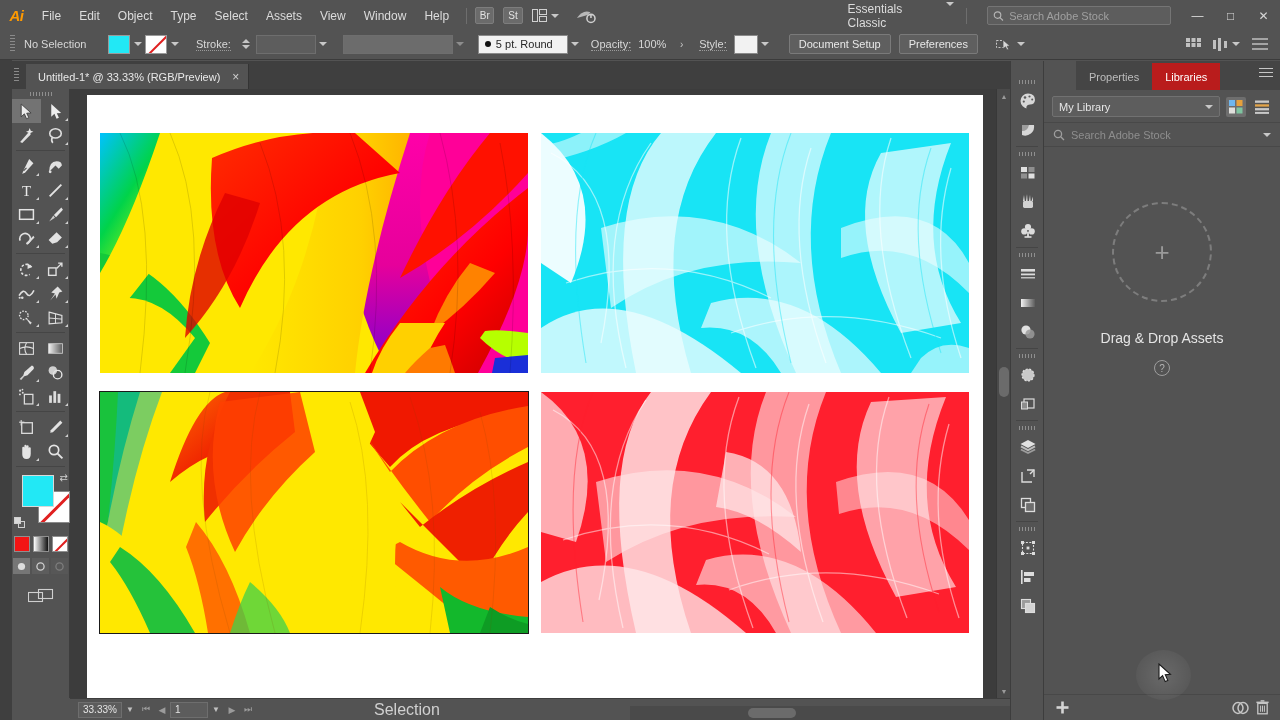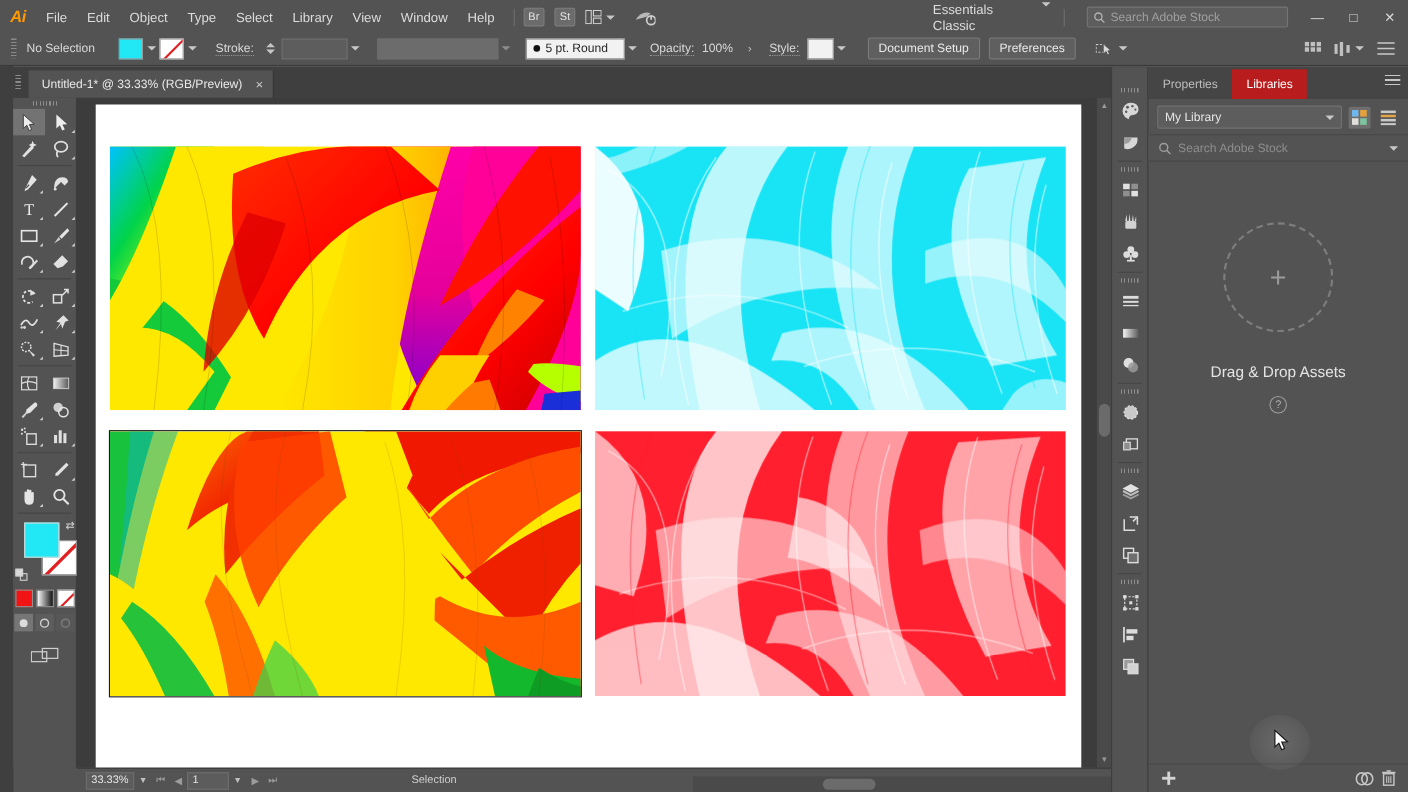--- a/index.html
+++ b/index.html
@@ -177,21 +177,21 @@
   .rail-ic { width: 33px; height: 29px; display: flex; align-items: center; justify-content: center; cursor: default; }
   .rail-ic svg { width: 18px; height: 18px; }
   .rail-sep { height: 1px; background: #454545; margin: 2px 5px; }
 
   
   .rpanel {
     position: absolute; left: 1043px; top: 61px; width: 237px; height: 659px;
     background: #535353; border-left: 1px solid #3d3d3d;
     display: flex; flex-direction: column;
   }
-  .ptabs { height: 29px; display: flex; align-items: flex-end; background: #454545; position: relative; }
+  .ptabs { height: 29px; display: flex; align-items: flex-end; background: #454545; position: relative; margin-left: 32px; }
   .ptab { height: 27px; padding: 0 13px; display: flex; align-items: center; font-size: 11px;
     color: #bdbdbd; cursor: default; }
   .ptab.active { background: #b91c1c; color: #fff; }
   .pmenu { position: absolute; right: 7px; top: 7px; width: 14px; height: 12px;
     background-image: repeating-linear-gradient(to bottom, #c6c6c6 0 1.5px, transparent 1.5px 4px); }
   .lib-row { display: flex; align-items: center; gap: 6px; padding: 6px 8px 5px 8px; }
   .lib-select {
     flex: 1; height: 21px; background: #5d5d5d; border: 1px solid #717171; border-radius: 2px;
     display: flex; align-items: center; justify-content: space-between; padding: 0 6px;
     font-size: 11px; color: #e6e6e6; cursor: default;
@@ -228,21 +228,21 @@
     background: #535353; border-top: 1px solid #3d3d3d;
     display: flex; align-items: center; font-size: 10px; color: #d2d2d2;
   }
   .sb-zoom { width: 44px; height: 16px; background: #5c5c5c; border: 1px solid #6e6e6e;
     display: flex; align-items: center; padding-left: 4px; margin-left: 8px; color: #e4e4e4; }
   .sb-chev { width: 16px; display: flex; align-items: center; justify-content: center; color: #c0c0c0; font-size: 8px;}
   .nav-ic { width: 16px; height: 16px; display: flex; align-items: center; justify-content: center;
     color: #9b9b9b; font-size: 9px; }
   .sb-page { width: 38px; height: 16px; background: #5c5c5c; border: 1px solid #6e6e6e;
     display: flex; align-items: center; padding-left: 4px; color: #e4e4e4; }
-  .sb-tool { margin-left: 118px; font-size: 10px; color: #d0d0d0; }
+  .sb-tool { margin-left: 118px; font-size: 16px; color: #d0d0d0; }
   .sb-end { margin-left: auto; display: flex; gap: 4px; padding-right: 10px; }
   .hscroll { position: absolute; left: 0; bottom: 0; height: 14px; background: #4a4a4a; }
 
   
   .edgestrip { position: absolute; left: 0; top: 0; width: 12px; height: 720px; background: #2b2b2b; }
   .edgestrip::before { content: ""; position: absolute; left: 0; top: 0; width: 4px; height: 70px; background: #1b3fb8; }
   .leftfill { position: absolute; left: 0; top: 28px; width: 12px; height: 692px; background: #3f3f3f; }
 
   
   .cursor { position: absolute; left: 1158px; top: 663px; width: 16px; height: 22px; pointer-events: none; }
@@ -257,21 +257,21 @@
   <div class="edgestrip"></div>
   <div class="leftfill"></div>
 
   <div class="menubar">
     <div class="ai-logo">Ai</div>
     <div class="menu-item">File</div>
     <div class="menu-item">Edit</div>
     <div class="menu-item">Object</div>
     <div class="menu-item">Type</div>
     <div class="menu-item">Select</div>
-    <div class="menu-item">Library</div>
+    <div class="menu-item">Assets</div>
     <div class="menu-item">View</div>
     <div class="menu-item">Window</div>
     <div class="menu-item">Help</div>
     <div class="mb-sep"></div>
     <div class="sq-btn">Br</div>
     <div class="sq-btn">St</div>
     <div class="arrange-btn">
       <svg width="15" height="13" viewBox="0 0 15 13">
         <rect x="0.5" y="0.5" width="5" height="12" fill="none" stroke="#d0d0d0"></rect>
         <rect x="7.5" y="0.5" width="7" height="5" fill="none" stroke="#d0d0d0"></rect>

